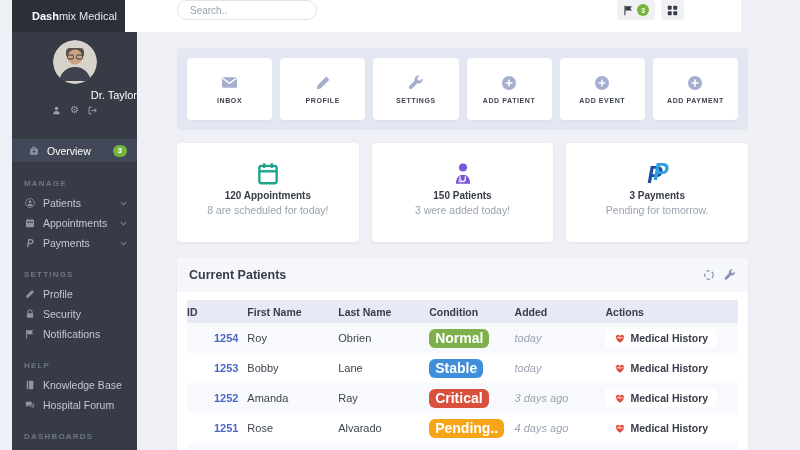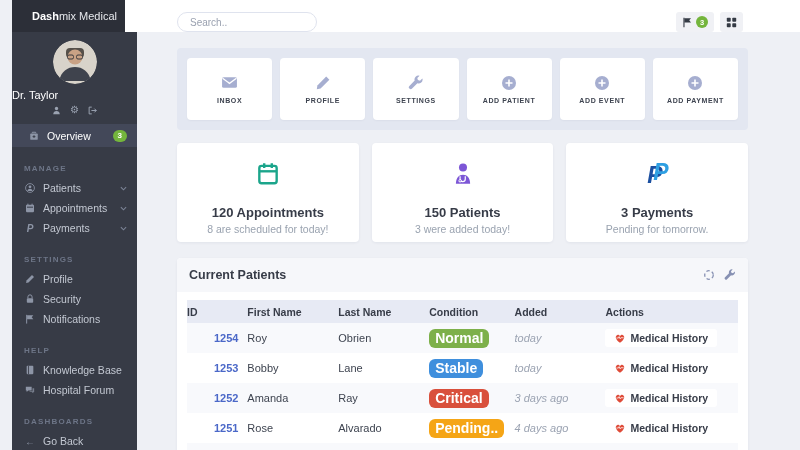--- a/index.html
+++ b/index.html
@@ -3,52 +3,52 @@
 <meta charset="utf-8">
 <style>
   html,body{margin:0;padding:0;}
   body{width:800px;height:450px;overflow:hidden;font-family:"Liberation Sans",sans-serif;background:#eef0f5;}
   .app{position:relative;width:800px;height:450px;overflow:hidden;}
 
   
   .sidebar{position:absolute;left:12px;top:0;width:125px;height:450px;background:#373b46;color:#c3c8d2;}
   .sidebar-header{height:32px;background:#2c2f38;display:flex;align-items:center;justify-content:center;color:#e6e8ec;font-size:11px;white-space:nowrap;}
   .sidebar-header b{color:#fff;font-weight:bold;}
-  .user{padding:8px 0 9px;text-align:left;}
+  .user{padding:8px 0 24px;text-align:right;}
   .avatar{width:44px;height:44px;border-radius:50%;margin:0 auto;overflow:hidden;display:block;}
   .user-name{color:#fff;font-size:11px;margin-top:5px;}
   .user-icons{display:flex;justify-content:center;gap:9px;margin-top:4px;color:#9aa2b1;align-items:center;}
   .user-icons .gear-glyph{font-size:10px;line-height:10px;color:#9aa2b1;}
   .nav-item{display:flex;align-items:center;gap:7px;height:20px;padding:0 10px 0 12px;font-size:10.5px;color:#c3c8d2;cursor:pointer;}
   .nav-item.active{background:#434859;height:23px;color:#fff;padding-left:16px;}
   .nav-icon{width:12px;display:inline-flex;justify-content:center;color:#8d95a6;flex:none;}
   .badge-pill{margin-left:auto;background:#74b53c;color:#fff;border-radius:8px;font-size:8px;font-weight:bold;padding:2px 5px;line-height:1;}
   .chevron{margin-left:auto;color:#7b8496;display:inline-flex;}
   .section-title{margin-top:9px;padding:8px 12px 5px;font-size:8px;font-weight:bold;letter-spacing:1.2px;color:#6d7587;text-transform:uppercase;}
   .pp-sm{font-style:italic;font-weight:bold;font-size:10px;color:#8d95a6;}
 
   
-  .topbar{position:absolute;left:125px;top:0;width:675px;height:32px;background:#fff;display:flex;align-items:flex-end;}
+  .topbar{position:absolute;left:125px;top:0;width:616px;height:32px;background:#fff;display:flex;align-items:flex-start;}
   .search{margin-left:52px;width:114px;height:18px;border:1px solid #dfe3ee;border-radius:11px;padding:0 12px;font-size:10px;color:#575d6b;background:#fff;outline:none;font-family:"Liberation Sans",sans-serif;}
   .search::placeholder{color:#9aa1b0;}
   .topbar-right{margin-left:auto;margin-right:57px;display:flex;gap:6px;}
   .tb-btn{background:#f0f1f5;border-radius:3px;height:20px;display:flex;align-items:center;padding:0 6px;gap:3px;color:#343a44;cursor:pointer;}
   .green-dot{background:#74b53c;color:#fff;border-radius:50%;width:12px;height:12px;font-size:7.5px;font-weight:bold;display:flex;align-items:center;justify-content:center;}
 
   
   .main{position:absolute;left:125px;top:32px;width:675px;height:418px;padding:16px 52px 0;box-sizing:border-box;}
   .action-strip{background:#e3e7f1;border-radius:4px;padding:10px;display:flex;gap:8px;height:62px;}
   .qa-btn{flex:1;background:#fff;border-radius:4px;display:flex;flex-direction:column;align-items:center;justify-content:center;gap:6px;cursor:pointer;box-shadow:0 1px 2px rgba(20,30,60,.04);}
   .qa-icon{color:#a6aed0;display:inline-flex;}
   .qa-label{font-size:7px;font-weight:bold;letter-spacing:.6px;color:#3e4450;text-transform:uppercase;}
 
   .stats{display:flex;gap:13px;margin-top:13px;}
   .stat-card{flex:1;background:#fff;border-radius:4px;text-align:center;padding-top:17px;height:99px;box-sizing:border-box;box-shadow:0 1px 3px rgba(20,30,60,.06);}
   .stat-icon{height:28px;display:flex;align-items:center;justify-content:center;}
-  .stat-title{font-size:13px;font-weight:bold;color:#373c48;margin-top:17px;}
+  .stat-title{font-size:10px;font-weight:bold;color:#373c48;margin-top:2px;}
   .stat-sub{font-size:10.5px;color:#9aa3b0;margin-top:3px;}
   .pp{position:relative;display:inline-block;width:26px;height:26px;font-weight:bold;font-style:italic;font-size:23px;line-height:26px;font-family:"Liberation Sans",sans-serif;}
   .pp .p1{position:absolute;left:3px;top:1px;color:#1b4fa0;}
   .pp .p2{position:absolute;left:9px;top:-2px;color:#2e9fe2;}
 
   .patients{margin-top:16px;background:#fff;border-radius:4px 4px 0 0;box-shadow:0 1px 3px rgba(20,30,60,.06);padding-bottom:20px;}
   .block-header{height:34px;background:#f6f7fa;display:flex;align-items:center;padding:0 12px;border-radius:4px 4px 0 0;}
   .block-title{font-size:12.5px;font-weight:bold;color:#373c48;}
   .block-tools{margin-left:auto;display:flex;gap:9px;color:#8791b3;align-items:center;}
   .block-tools > span{display:inline-flex;cursor:pointer;}

